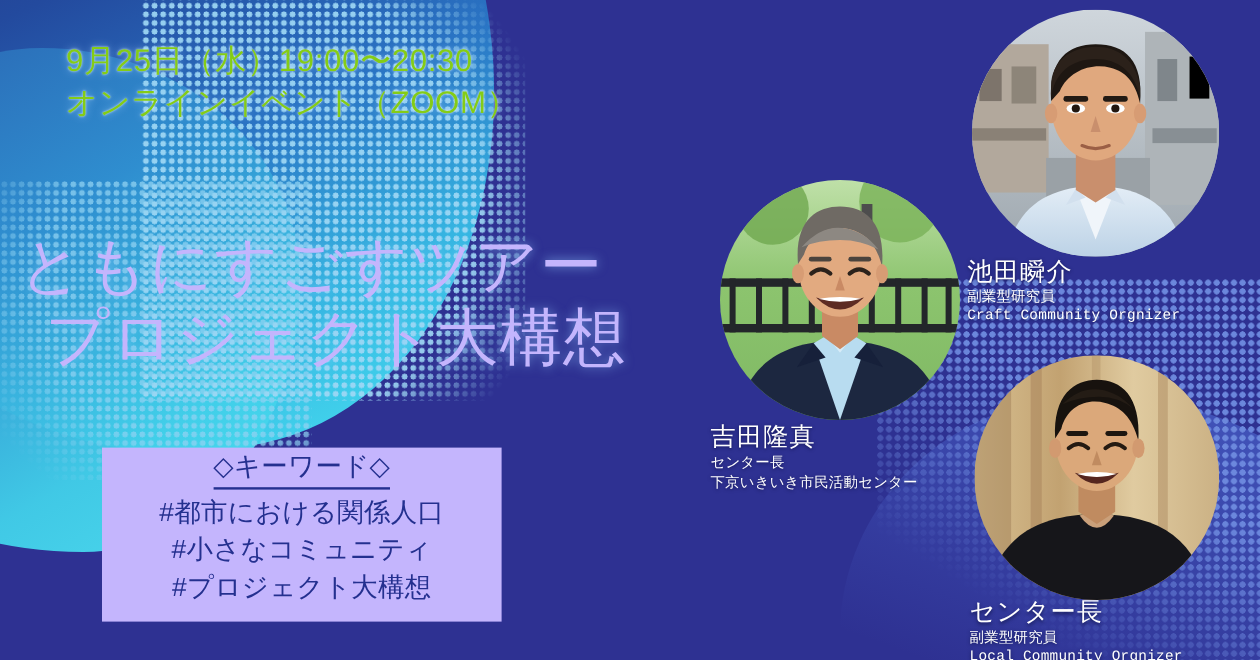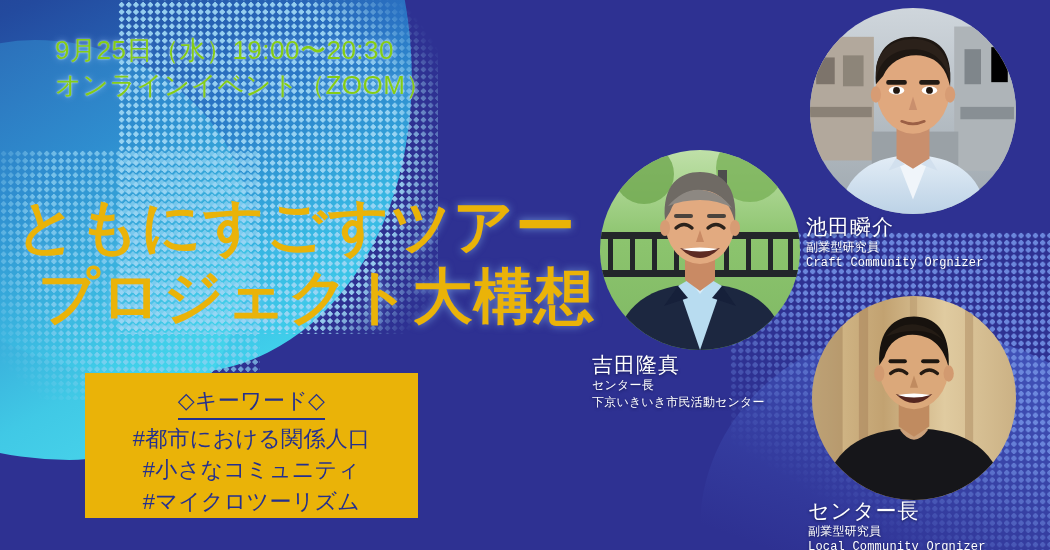--- a/index.html
+++ b/index.html
@@ -116,40 +116,40 @@
     line-height: 1.33;
     letter-spacing: .5px;
     text-shadow: 0 0 7px rgba(150,205,255,.85), 0 0 2px rgba(255,255,255,.9);
     white-space: nowrap;
   }
 
   .title-block {
     position: absolute;
     left: 16px;
     top: 192px;
-    color: #eab308;
-    font-size: 60px;
-    font-weight: 700;
+    color: #c4b5fd;
+    font-size: 52px;
+    font-weight: 400;
     line-height: 1.16;
     letter-spacing: 1px;
     text-shadow: 0 0 9px rgba(150,205,255,.6);
     white-space: nowrap;
   }
   .title-line-2 { padding-left: 22px; }
 
   
   .keyword-box {
     position: absolute;
     left: 85px;
     top: 373px;
     width: 333px;
     height: 145px;
-    background: #eab308;
+    background: #c4b5fd;
     box-sizing: border-box;
-    padding-top: 12px;
+    padding-top: 0;
     text-align: center;
     color: #24308f;
     font-size: 22px;
     line-height: 1.44;
     letter-spacing: .3px;
   }
   .kw-head {
     display: inline-block;
     border-bottom: 2px solid #24308f;
     padding-bottom: 1px;
@@ -219,21 +219,21 @@
     <div>ともにすごすツアー</div>
     <div class="title-line-2">プロジェクト大構想</div>
   </div>
 
   <div class="keyword-box">
     <div>
       <span class="kw-head">◇キーワード◇</span>
     </div>
     <div>#都市における関係人口</div>
     <div>#小さなコミュニティ</div>
-    <div>#マイクロツーリズム</div>
+    <div>#プロジェクト大構想</div>
   </div>
 
   <div class="portrait p-top">
     <svg class="photo-svg" viewBox="0 0 200 200" preserveAspectRatio="xMidYMid slice">
       <defs>
         <linearGradient id="skyA" x1="0" y1="0" x2="0" y2="1">
           <stop offset="0" stop-color="#cfd6dc"></stop>
             <stop offset="1" stop-color="#9ea7ae"></stop>
         </linearGradient>
         <linearGradient id="shirtA" x1="0" y1="0" x2="0" y2="1">

